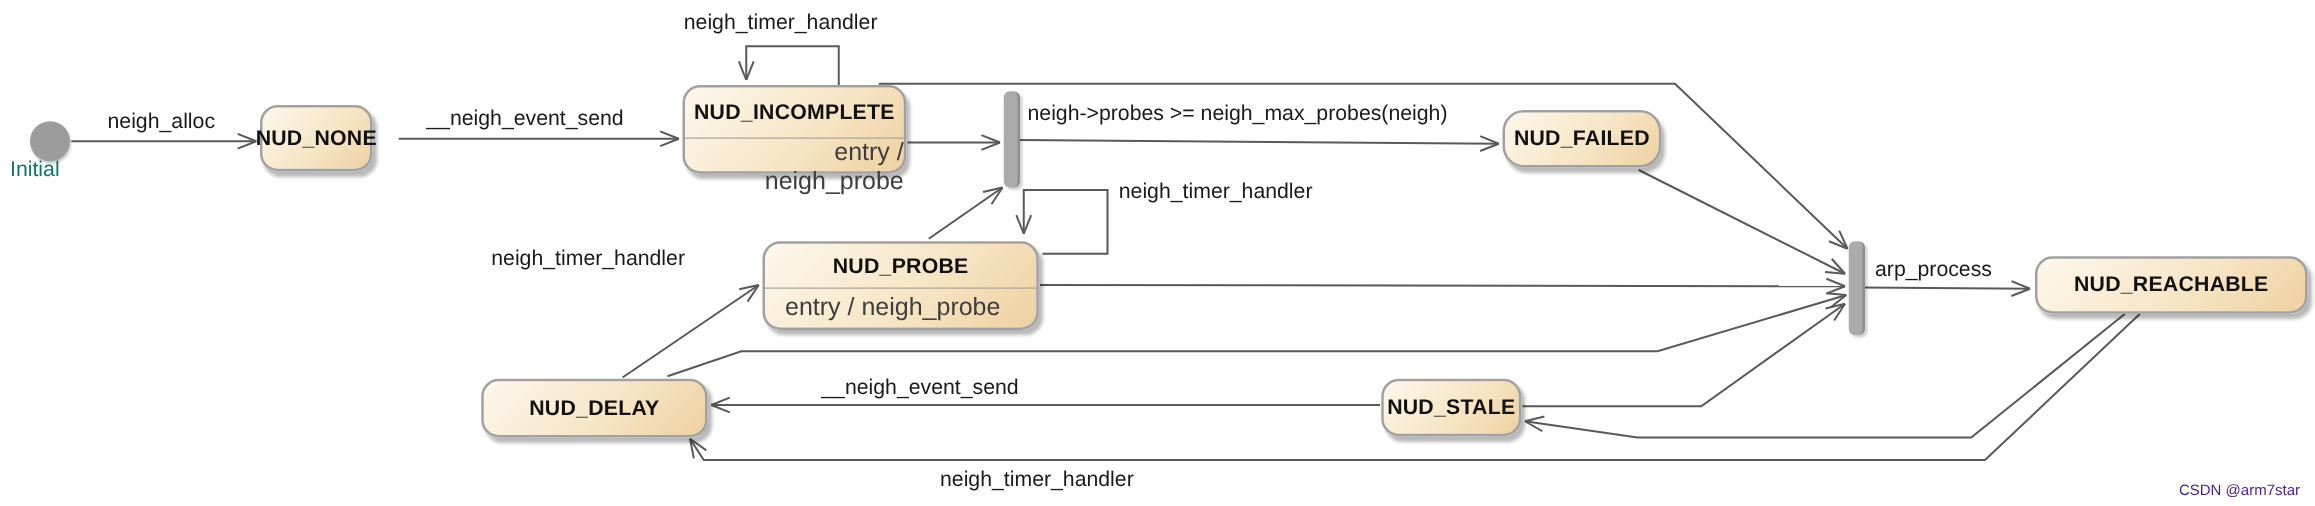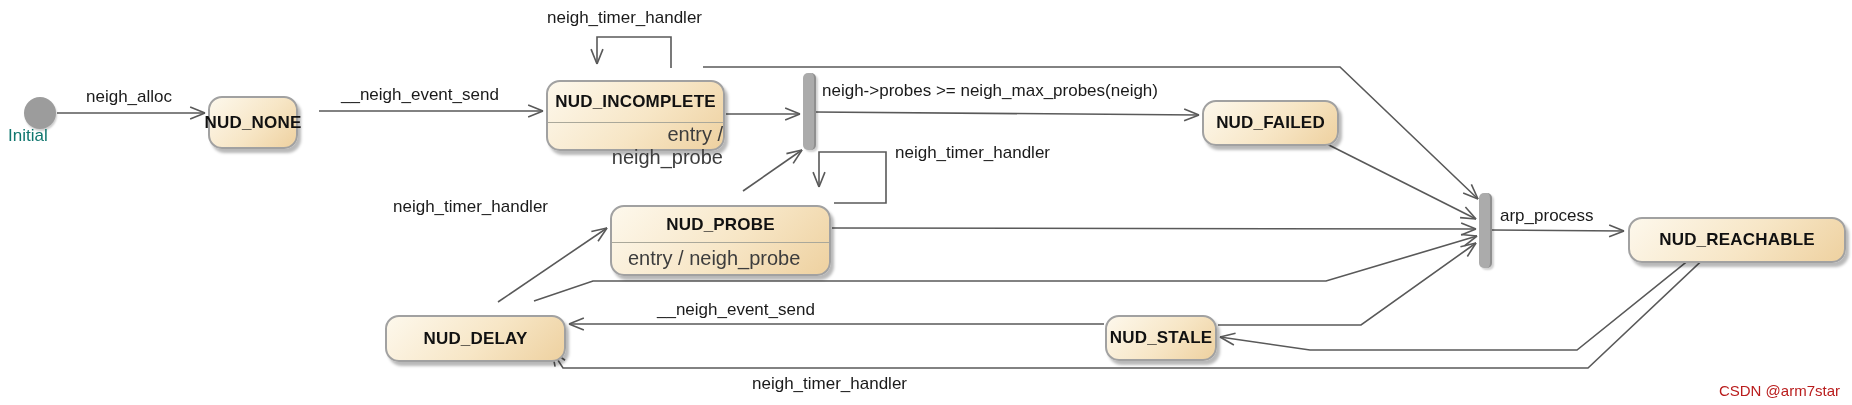--- a/index.html
+++ b/index.html
@@ -11,21 +11,21 @@
     background:#ffffff;
   }
   #edge-layer{position:absolute;left:0;top:0;}
   .state{
     position:absolute;
     box-sizing:border-box;
     background:linear-gradient(135deg,#fdf8ec 0%,#f7e6c6 55%,#eed1a0 100%);
     border:2px solid #a1a1a1;
     border-radius:14px;
     box-shadow:3px 4px 3px rgba(0,0,0,0.28);
-    display:flex;flex-direction:column;margin-top:12px;
+    display:flex;flex-direction:column;
   }
   .state-title{
     font-weight:bold;font-size:17px;color:#111;
     display:flex;align-items:center;justify-content:center;
     letter-spacing:.2px;
     flex:1;
   }
   .state.compartments .state-title{flex:0 0 auto;}
   .state-body{
     border-top:1.5px solid #aaa89a;
@@ -53,21 +53,21 @@
     font-size:17px;color:#1a1a1a;
     white-space:nowrap;
   }
   .node-label{
     position:absolute;
     font-size:17px;color:#0f766e;
     white-space:nowrap;
   }
   .watermark{
     position:absolute;
-    font-size:15px;color:#b91c1c;
+    font-size:12px;color:#4c1d95;
     white-space:nowrap;
     text-align:center;
   }
 </style>
 </head>
 <body>
 
 <div id="stage">
   <svg id="edge-layer" width="1852" height="405" viewBox="0 0 1852 405">
       <polyline points="57,113 205,113" fill="none" stroke="#595959" stroke-width="1.6"></polyline>
@@ -127,21 +127,21 @@
   <div class="watermark" style="right:12px;bottom:6px;">CSDN @arm7star</div>
 <div class="junction-bar" style="left: 803px; top: 73px; width: 11px; height: 77px;"></div>
     <div class="junction-bar" style="left: 1479px; top: 193px; width: 11px; height: 75px;"></div>
     <div class="state" style="left: 208px; top: 84px; width: 90px; height: 53px;">
       <div class="state-title">NUD_NONE</div>
     </div>
     <div class="state compartments" style="left: 546px; top: 68px; width: 179px; height: 71px;">
       <div class="state-title" style="height: 40px;">NUD_INCOMPLETE</div>
       <div class="state-body">entry / neigh_probe</div>
     </div>
-    <div class="state" style="left: 1202px; top: 88px; width: 137px; height: 46px;">
+    <div class="state" style="left: 1202px; top: 88px; width: 127px; height: 46px; border-radius: 17px;">
       <div class="state-title">NUD_FAILED</div>
     </div>
     <div class="state compartments" style="left: 610px; top: 193px; width: 221px; height: 71px;">
       <div class="state-title" style="height: 35px;">NUD_PROBE</div>
       <div class="state-body">entry / neigh_probe</div>
     </div>
     <div class="state" style="left: 1105px; top: 303px; width: 112px; height: 46px;">
       <div class="state-title">NUD_STALE</div>
     </div>
     <div class="state" style="left: 385px; top: 303px; width: 181px; height: 47px;">

